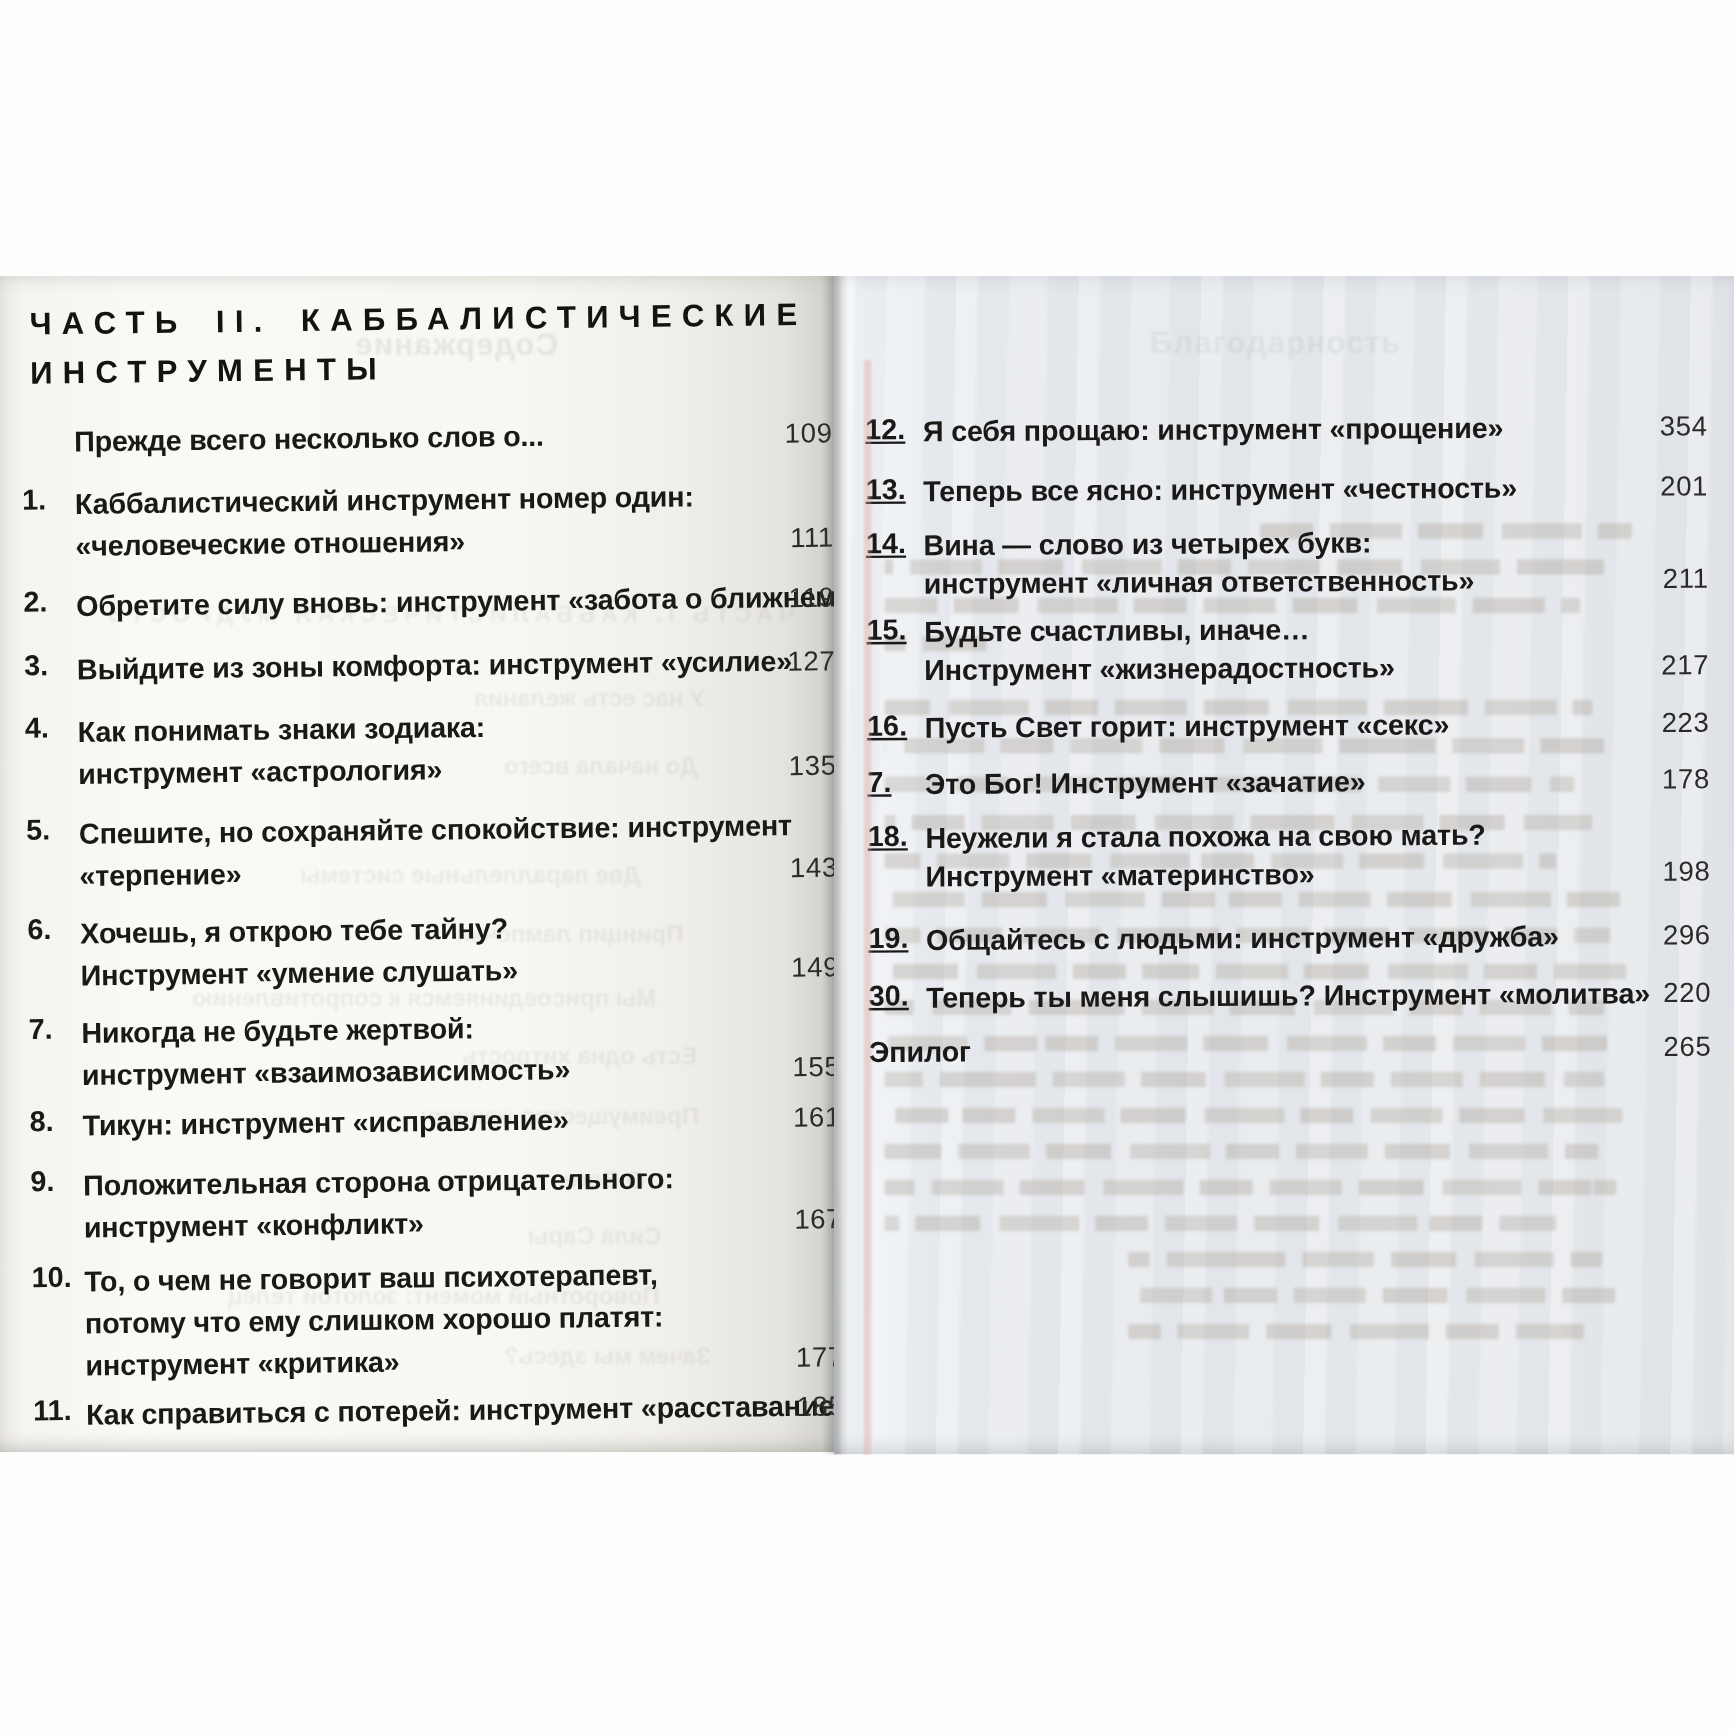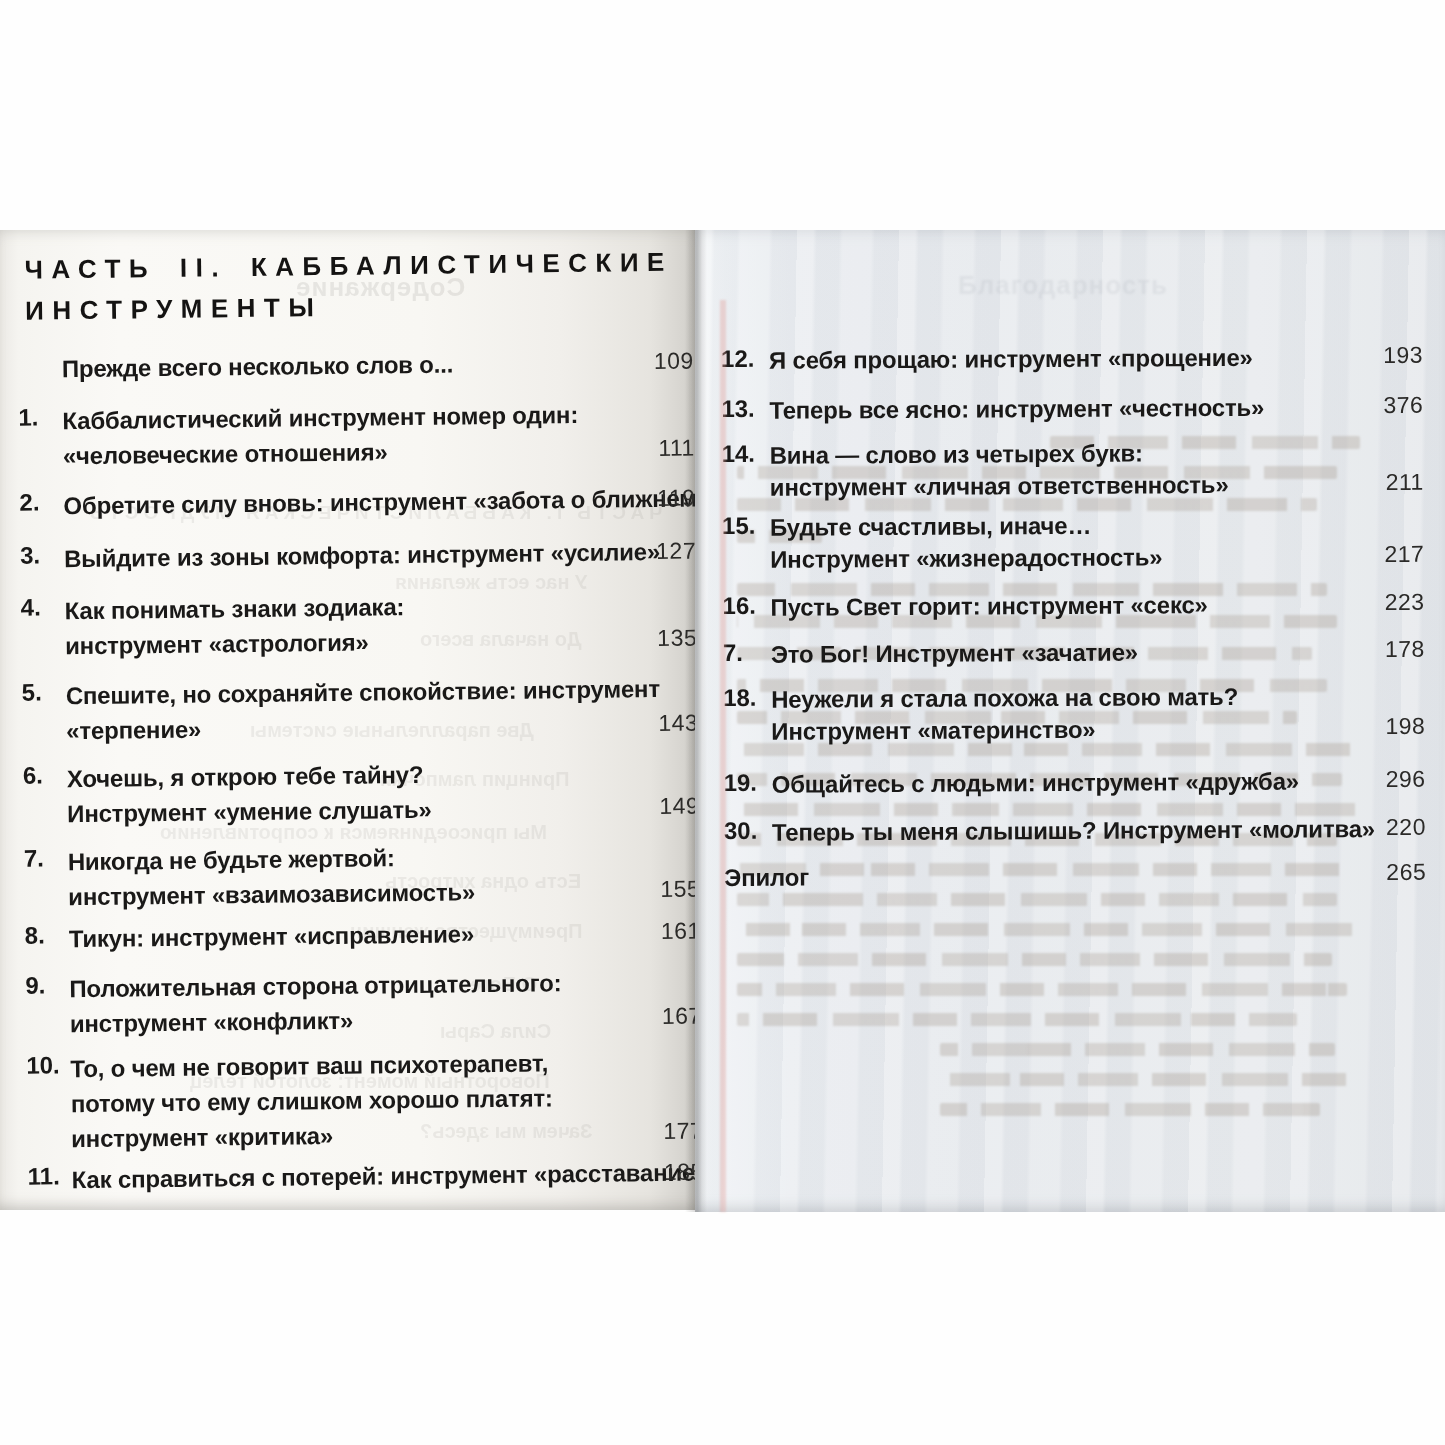--- a/index.html
+++ b/index.html
@@ -31,21 +31,21 @@
 
   
   .toc{position:absolute;inset:0;color:#1a1918;}
   .toc-left{transform:rotate(-0.7deg);transform-origin:330px 480px;}
   .toc-right{transform:rotate(-0.35deg);transform-origin:360px 450px;}
   .part-heading{position:absolute;left:30px;top:16px;font-size:26px;font-weight:700;
     letter-spacing:8.5px;word-spacing:8px;line-height:41px;color:#141312;white-space:nowrap;}
   .row{position:absolute;left:22px;width:676px;}
   .toc-right .row{left:28px;width:702px;}
   .row .num{position:absolute;left:0;top:0;width:44px;font-size:24px;font-weight:700;}
-  .toc-right .row .num{width:48px;}
+  .toc-right .row .num{width:48px;text-decoration:underline;}
   .row .title{display:block;padding-left:44px;}
   .toc-right .row .title{padding-left:48px;}
   .row.no-indent .title{padding-left:0;}
   .row .ln{display:block;font-size:24px;font-weight:700;line-height:35px;white-space:nowrap;letter-spacing:-.2px;}
   .toc-right .row .ln{line-height:32px;}
   .row .pg{position:absolute;right:0;bottom:4px;font-size:23px;font-weight:400;color:#2b2a28;letter-spacing:.5px;}
 
   
   .ghost{position:absolute;white-space:nowrap;font-weight:700;color:#8f8c86;
     transform:scaleX(-1);filter:blur(.7px);}
@@ -223,29 +223,29 @@
         <div class="ghost-bar" style="top: 873px; left: 245px; width: 380px; background-position: -777px 0px;"></div>
       </div>
 
     <div class="toc toc-right">
 
       <div class="row" style="top:113px">
         <span class="num">12.</span>
         <span class="title">
             <span class="ln">Я себя прощаю: инструмент «прощение»</span>
           </span>
-        <span class="pg">193</span>
+        <span class="pg">354</span>
       </div>
 
       <div class="row" style="top:163px">
         <span class="num">13.</span>
         <span class="title">
             <span class="ln">Теперь все ясно: инструмент «честность»</span>
           </span>
-        <span class="pg">376</span>
+        <span class="pg">201</span>
       </div>
 
       <div class="row" style="top:208px">
         <span class="num">14.</span>
         <span class="title">
           <span class="ln">Вина — слово из четырех букв:</span>
           <span class="ln">инструмент «личная ответственность»</span>
         </span>
         <span class="pg">211</span>
       </div>

